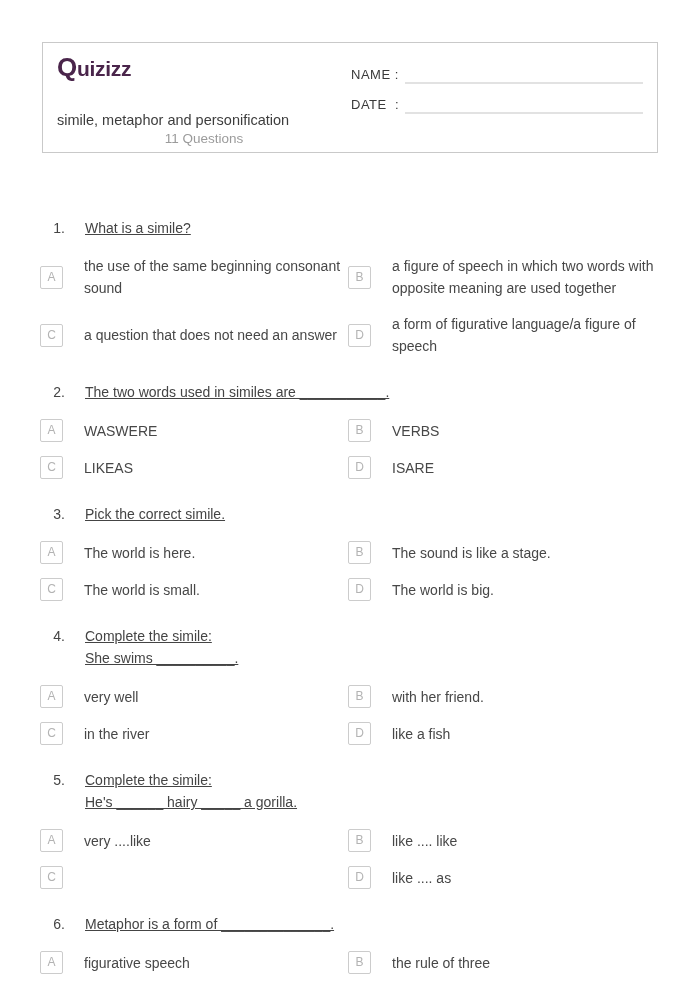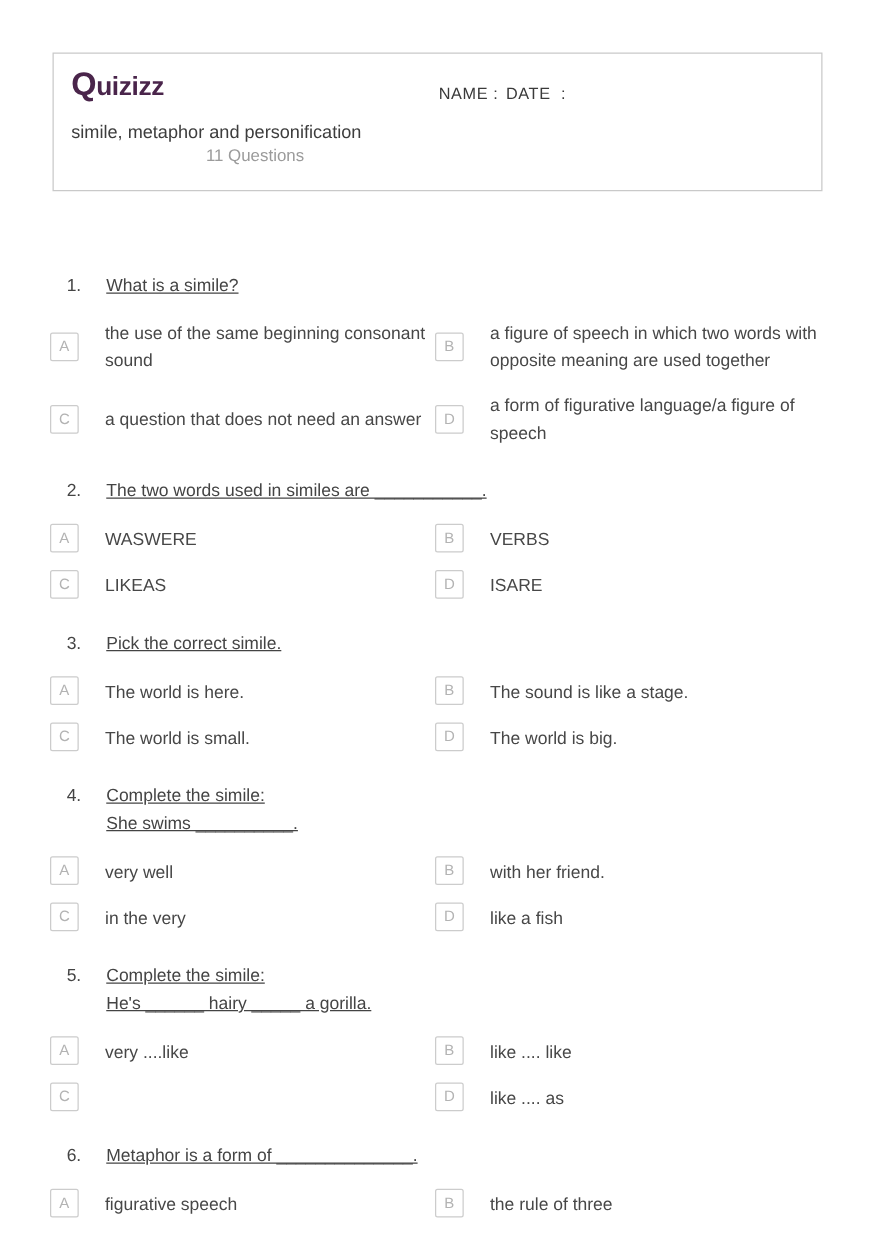--- a/index.html
+++ b/index.html
@@ -11,21 +11,21 @@
   }
 
   
   .header-box {
     position: absolute;
     left: 42px; top: 42px;
     width: 616px; height: 111px;
     border: 1px solid #c9c9c9;
     background: #ffffff;
     display: flex;
-    padding: 11px 14px 18px 14px;
+    padding: 11px 14px 4px 14px;
   }
   .header-left {
     flex: 1 1 auto;
     display: flex;
     flex-direction: column;
     justify-content: space-between;
     min-width: 0;
   }
   .logo {
     font-size: 21px;
@@ -35,21 +35,21 @@
     color: #4a254b;
   }
   .logo::first-letter { font-size: 26px; }
   .title-block { line-height: 1.25; }
   .ws-title { font-size: 14.5px; color: #3d3d3d; }
   .ws-count { font-size: 13.5px; color: #9b9b9b; margin-top: 2px; text-align: center; }
 
   .header-right {
     flex: 0 0 292px;
     display: flex;
-    flex-direction: row;
+    flex-direction: column;
     justify-content: flex-start;
     padding-top: 5px;
   }
   .hdr-row {
     display: flex;
     align-items: center;
     height: 30px;
   }
   .hdr-label {
     font-size: 13px;
@@ -241,21 +241,21 @@
     <span class="opt-text">very well</span>
   </div>
 
   <div class="opt">
     <span class="opt-letter">B</span>
     <span class="opt-text">with her friend.</span>
   </div>
 
   <div class="opt">
     <span class="opt-letter">C</span>
-    <span class="opt-text">in the very</span>
+    <span class="opt-text">in the river</span>
   </div>
 
   <div class="opt">
     <span class="opt-letter">D</span>
     <span class="opt-text">like a fish</span>
   </div>
 </div>
   </section>
 
   <section class="question">

